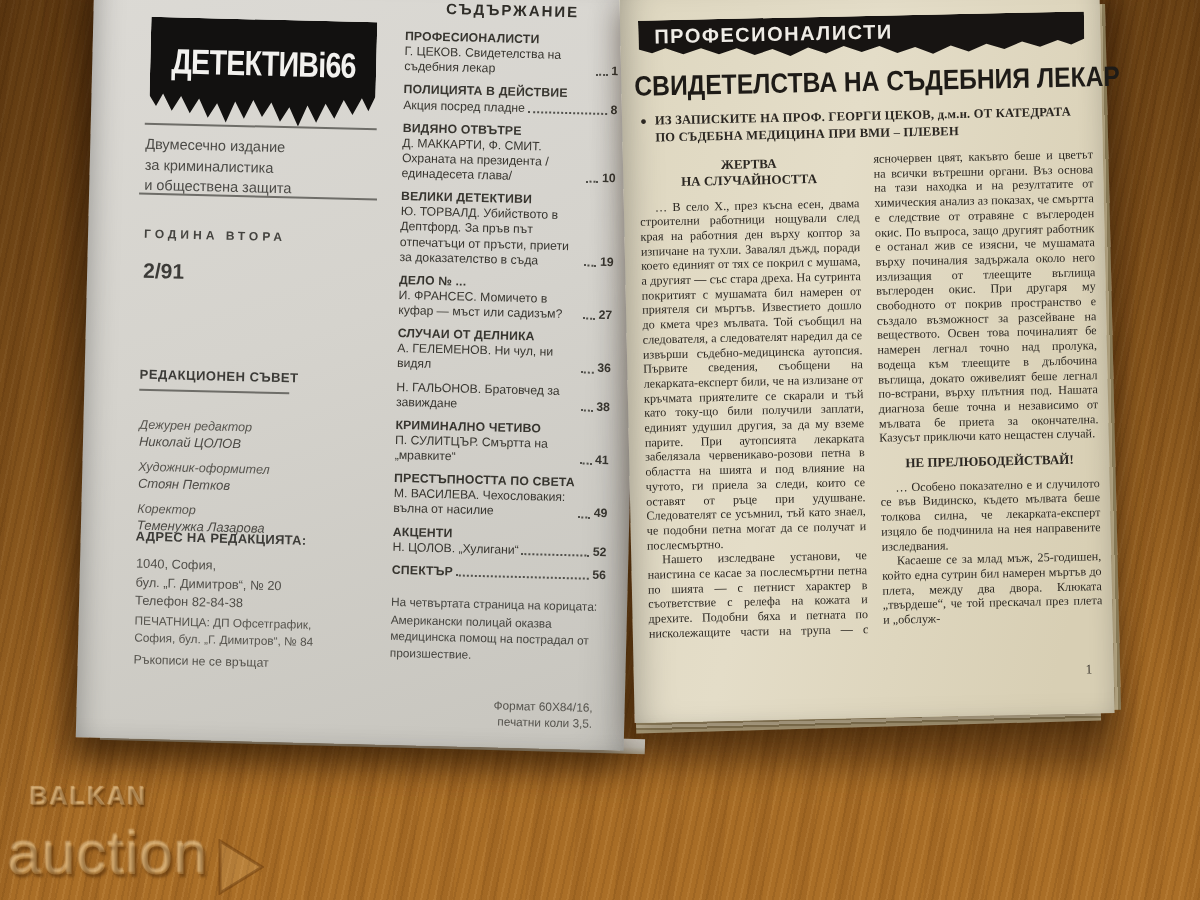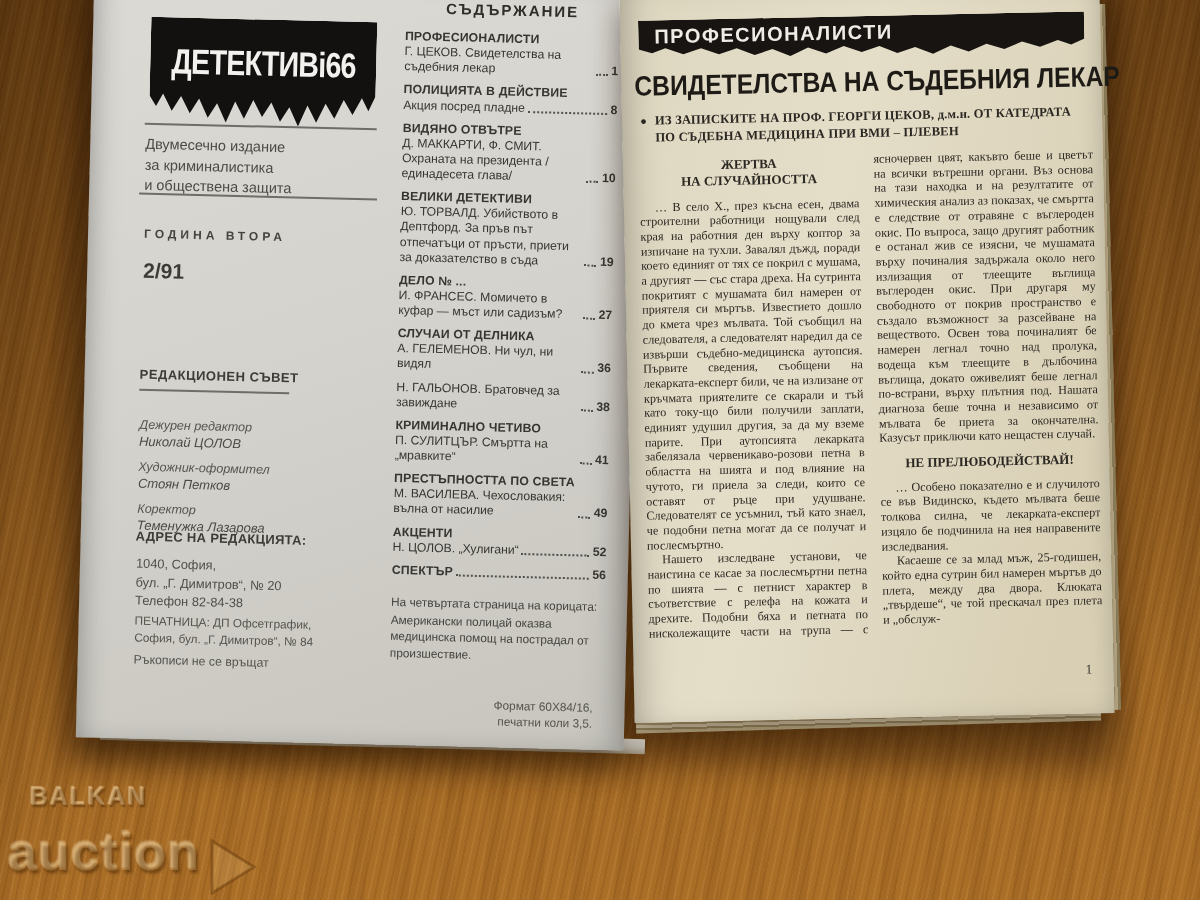--- a/index.html
+++ b/index.html
@@ -85,21 +85,21 @@
     font-family:"Liberation Serif",serif;font-size:12.2px;line-height:14.7px;text-align:justify;color:#2b2722;}
   .rp-columns p{margin:0;text-indent:15px;}
   .col-h{font-weight:bold;text-align:center;font-size:13px;line-height:1.25;margin:2px 0 9px 0;text-indent:0;}
   .col-h2{font-weight:bold;text-align:center;font-size:13px;margin:11px 0 9px 0;text-indent:0;break-inside:avoid;}
   .rp-pagenum{position:absolute;left:452px;top:678px;font-family:"Liberation Serif",serif;font-size:13px;color:#3a352e;}
 
   
   .watermark{position:absolute;left:8px;top:782px;z-index:6;pointer-events:none;}
   .wm-line1{font-size:25px;font-weight:bold;letter-spacing:2px;margin-left:22px;
     color:rgba(255,216,150,0.26);text-shadow:1px 2px 2px rgba(75,38,4,0.55),-1px -1px 1px rgba(255,236,195,0.45);}
-  .wm-line2{font-size:52px;font-weight:bold;line-height:0.95;letter-spacing:1px;
+  .wm-line2{font-size:60px;font-weight:normal;line-height:0.95;letter-spacing:1px;
     color:rgba(255,216,150,0.24);text-shadow:2px 3px 3px rgba(75,38,4,0.55),-1px -2px 2px rgba(255,236,195,0.45);}
   .wm-row{display:flex;align-items:center;}
   .wm-tri{margin-left:10px;margin-top:28px;}
   .wm-line3{font-size:34px;font-weight:normal;letter-spacing:3px;margin:6px 0 0 10px;
     color:rgba(255,216,150,0.25);text-shadow:2px 2px 2px rgba(75,38,4,0.55),-1px -1px 1px rgba(255,236,195,0.45);}
 </style>
 </head>
 <body class="noselect">
 
 <div class="mag-shadow"></div>

